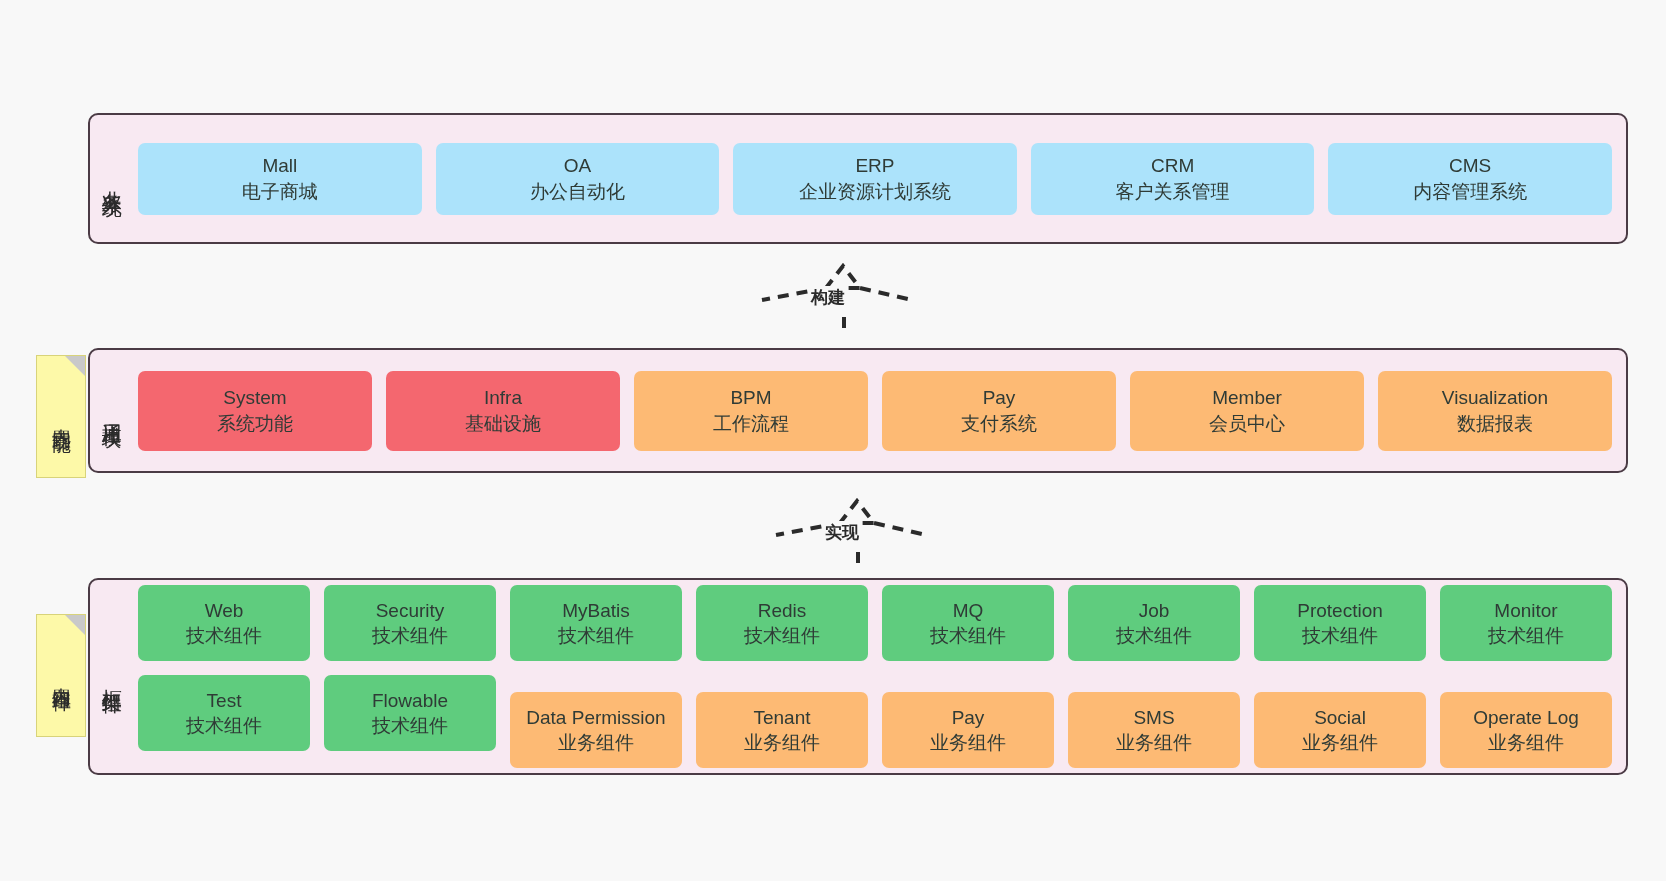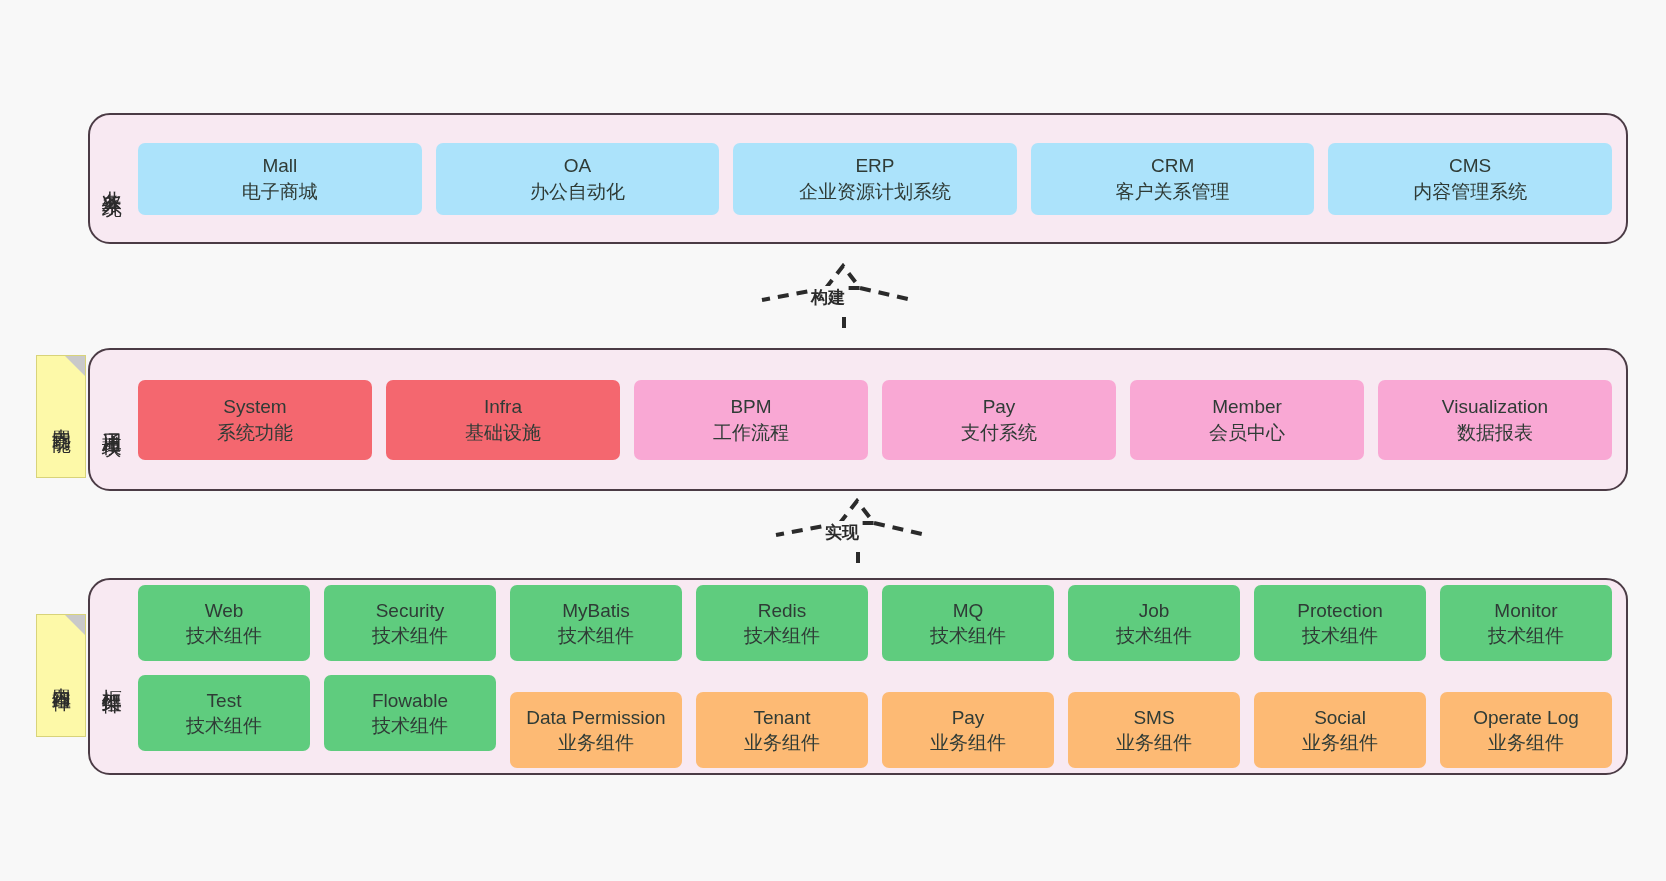--- a/index.html
+++ b/index.html
@@ -12,21 +12,21 @@
     position:relative;
   }
   .stage{position:absolute;left:0;top:0;width:1666px;height:881px;}
 
   
   .layer{
     position:absolute;
     box-sizing:border-box;
     background:#f8e9f2;
     border:2px solid #4b3b45;
-    border-radius:22px;
+    border-radius:10px;
     display:flex;
     align-items:stretch;
   }
   .layer-title{
     flex:0 0 44px;
     display:flex;
     align-items:center;
     justify-content:center;
     font-size:20px;
     line-height:1.22;
@@ -69,21 +69,21 @@
     text-align:center;
     font-size:19px;
     line-height:1.32;
     color:#2f3b36;
     padding:6px 4px;
   }
   .node .t1{white-space:normal;}
   .node .t2{white-space:nowrap;}
   .node.blue{background:#ace3fb;height:72px;}
   .node.red{background:#f4676f;height:80px;}
-  .node.pink{background:#f9a8d4;height:80px;}
+  .node.pink{background:#fdba74;height:80px;}
   .node.green{background:#5fcc7e;height:76px;}
   .node.lightgreen{background:#fdba74;height:76px;margin-top:17px;}
 
   
   .sticky{
     position:absolute;
     box-sizing:border-box;
     width:50px;
     background:#fdf9a8;
     border:1px solid #d8d37a;
@@ -166,21 +166,21 @@
       <path d="M 104 32 L 156 44" fill="none" stroke="#2b2b2b" stroke-width="4" stroke-dasharray="11 8"></path>
     </svg>
     <span class="clabel" style="left:52px;top:30px;">构建</span>
   </div>
 
   <div class="sticky" style="left:36px;top:355px;height:123px;">
     <span class="fold"></span>
     <span>内置功能</span>
   </div>
 
-  <div class="layer" style="left:88px;top:348px;width:1540px;height:143px;">
+  <div class="layer" style="left:88px;top:348px;width:1540px;height:125px;">
     <div class="layer-title">通用模块</div>
     <div class="layer-body">
       <div class="row">
 
         <div class="node red">
           <span class="t1">System</span>
           <span class="t2">系统功能</span>
         </div>
 
         <div class="node red">

